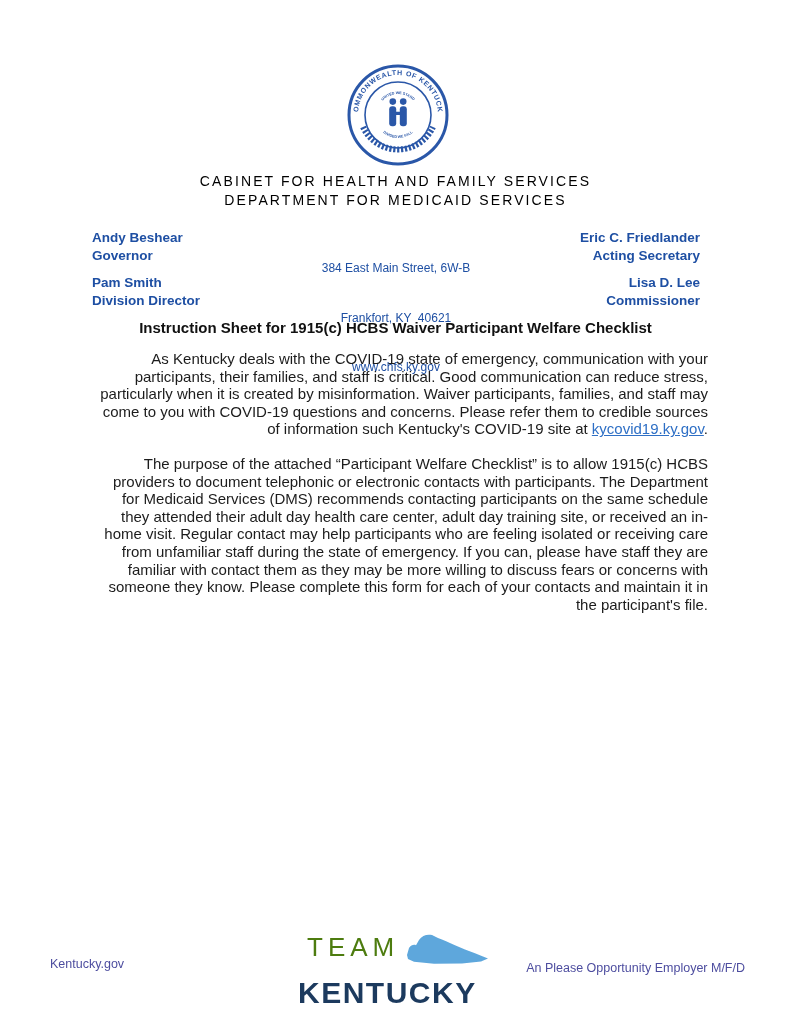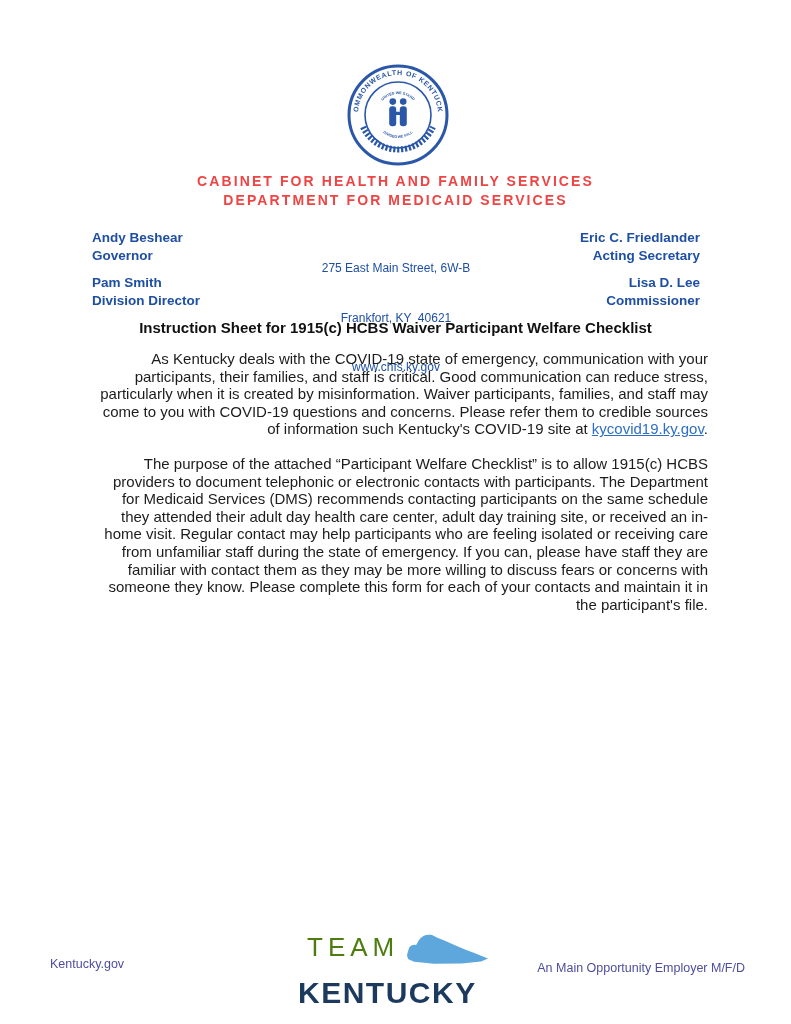--- a/index.html
+++ b/index.html
@@ -8,21 +8,21 @@
     font-family:"Liberation Sans", sans-serif; overflow:hidden;
     margin:0 auto;
   }
 
   
   .seal { position:absolute; left:346px; top:63px; width:104px; height:104px; }
 
   
   .org-header {
     position:absolute; top:172px; left:0; width:791px; text-align:center;
-    color:#ef4444; font-weight:bold; font-size:14px; letter-spacing:2.1px;
+    color:#000000; font-weight:normal; font-size:14px; letter-spacing:2.1px;
     line-height:19px;
   }
 
   
   .officials { position:absolute; top:221px; left:92px; width:608px; height:84px; color:#1e4fa3; }
   .off-col { position:absolute; top:8px; font-size:13.5px; font-weight:bold; line-height:18px; }
   .off-col.left  { left:0;  text-align:left; }
   .off-col.right { right:0; text-align:right; }
   .off-block + .off-block { margin-top:9px; }
   .address {
@@ -102,21 +102,21 @@
         <div>Andy Beshear</div>
         <div>Governor</div>
       </div>
       <div class="off-block">
         <div>Pam Smith</div>
         <div>Division Director</div>
       </div>
     </div>
 
     <div class="address">
-      <div>275 East Main Street, 6W-B</div>
+      <div>384 East Main Street, 6W-B</div>
       <div>Frankfort, KY  40621</div>
       <div>www.chfs.ky.gov</div>
     </div>
 
     <div class="off-col right">
       <div class="off-block">
         <div>Eric C. Friedlander</div>
         <div>Acting Secretary</div>
       </div>
       <div class="off-block">
@@ -140,15 +140,15 @@
       <span class="tk-team">TEAM</span>
       <svg class="tk-state" viewBox="0 0 88 34">
         <path fill="#5ea7dc" d="M3,23 L5,16 C7,13 10,12 12,13.2 L15,8 C18,3.5 23,1.8 28,3 L34,6
                  C39,8 45,10.3 51,13.2 L61,17.4 71,21.2 79,24.6 L84,26.6 L77,29.4
                  L58,31.6 L30,31.8 L10,29.8 L4,27 Z"></path>
       </svg>
     </div>
     <div class="tk-kentucky">KENTUCKY</div>
   </div>
 
-  <div class="footer-right">An Main Opportunity Employer M/F/D</div>
+  <div class="footer-right">An Please Opportunity Employer M/F/D</div>
 
 </div>
 
 </body></html>

